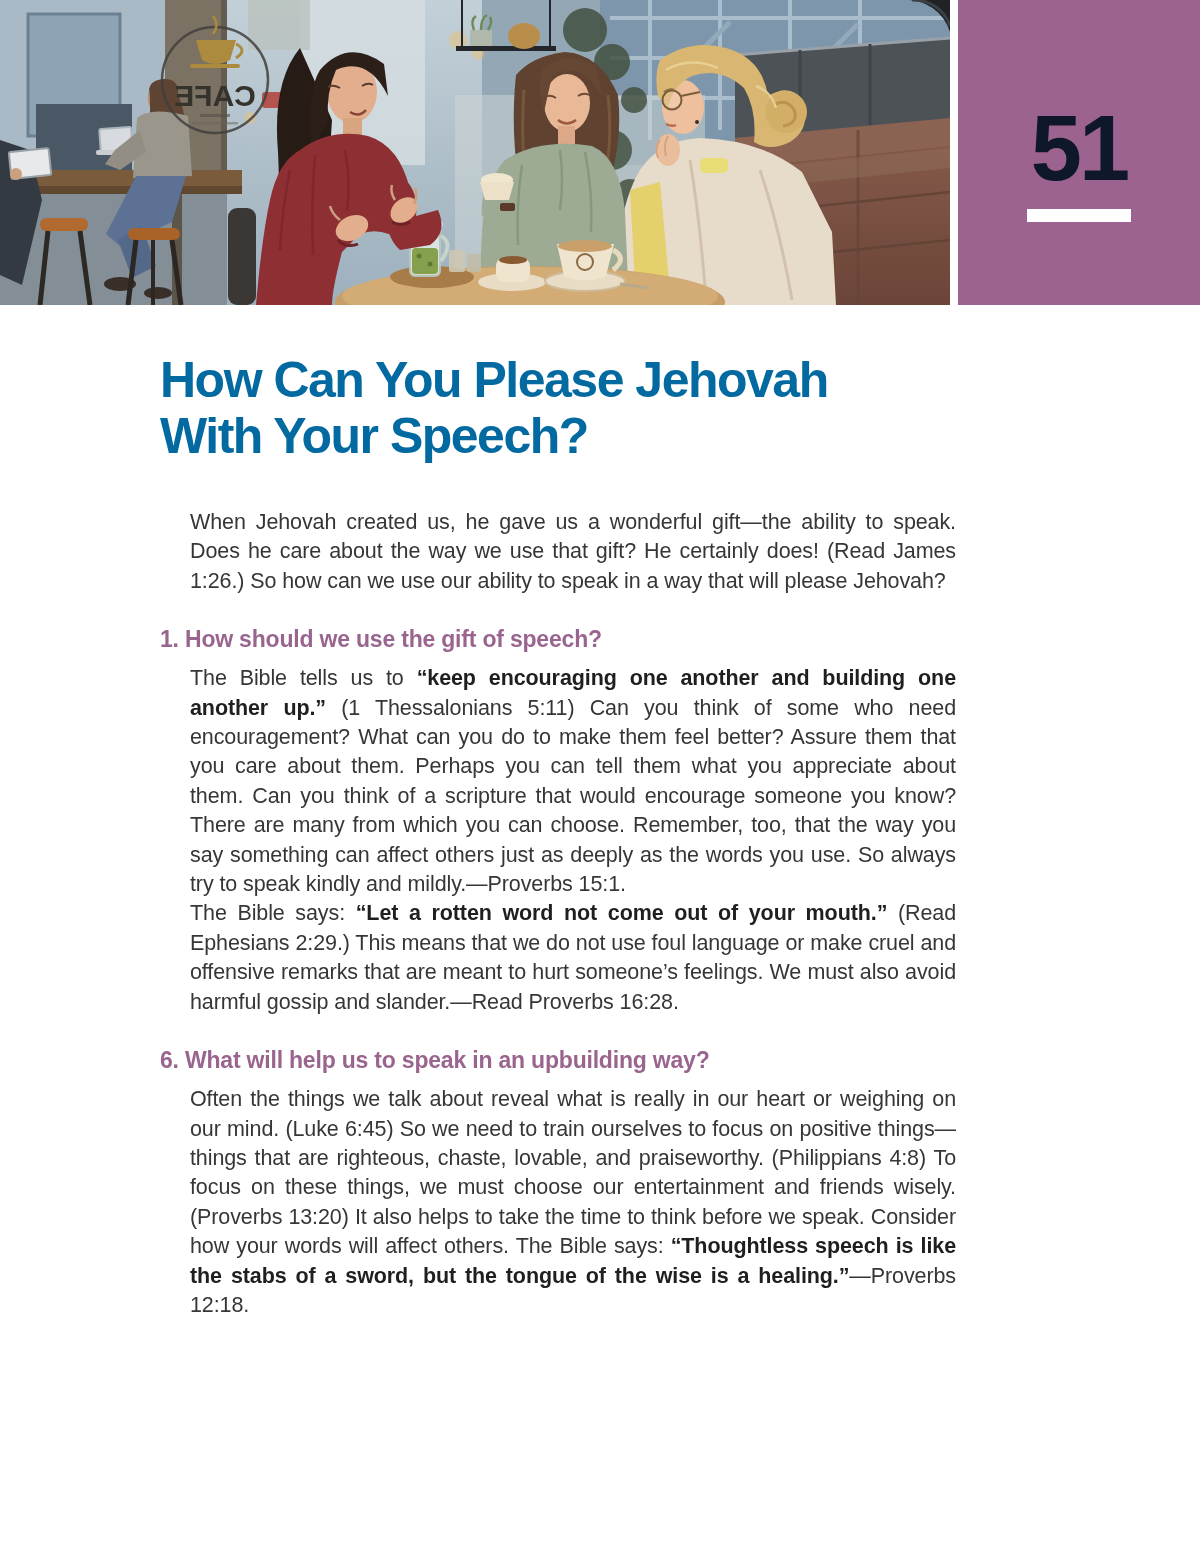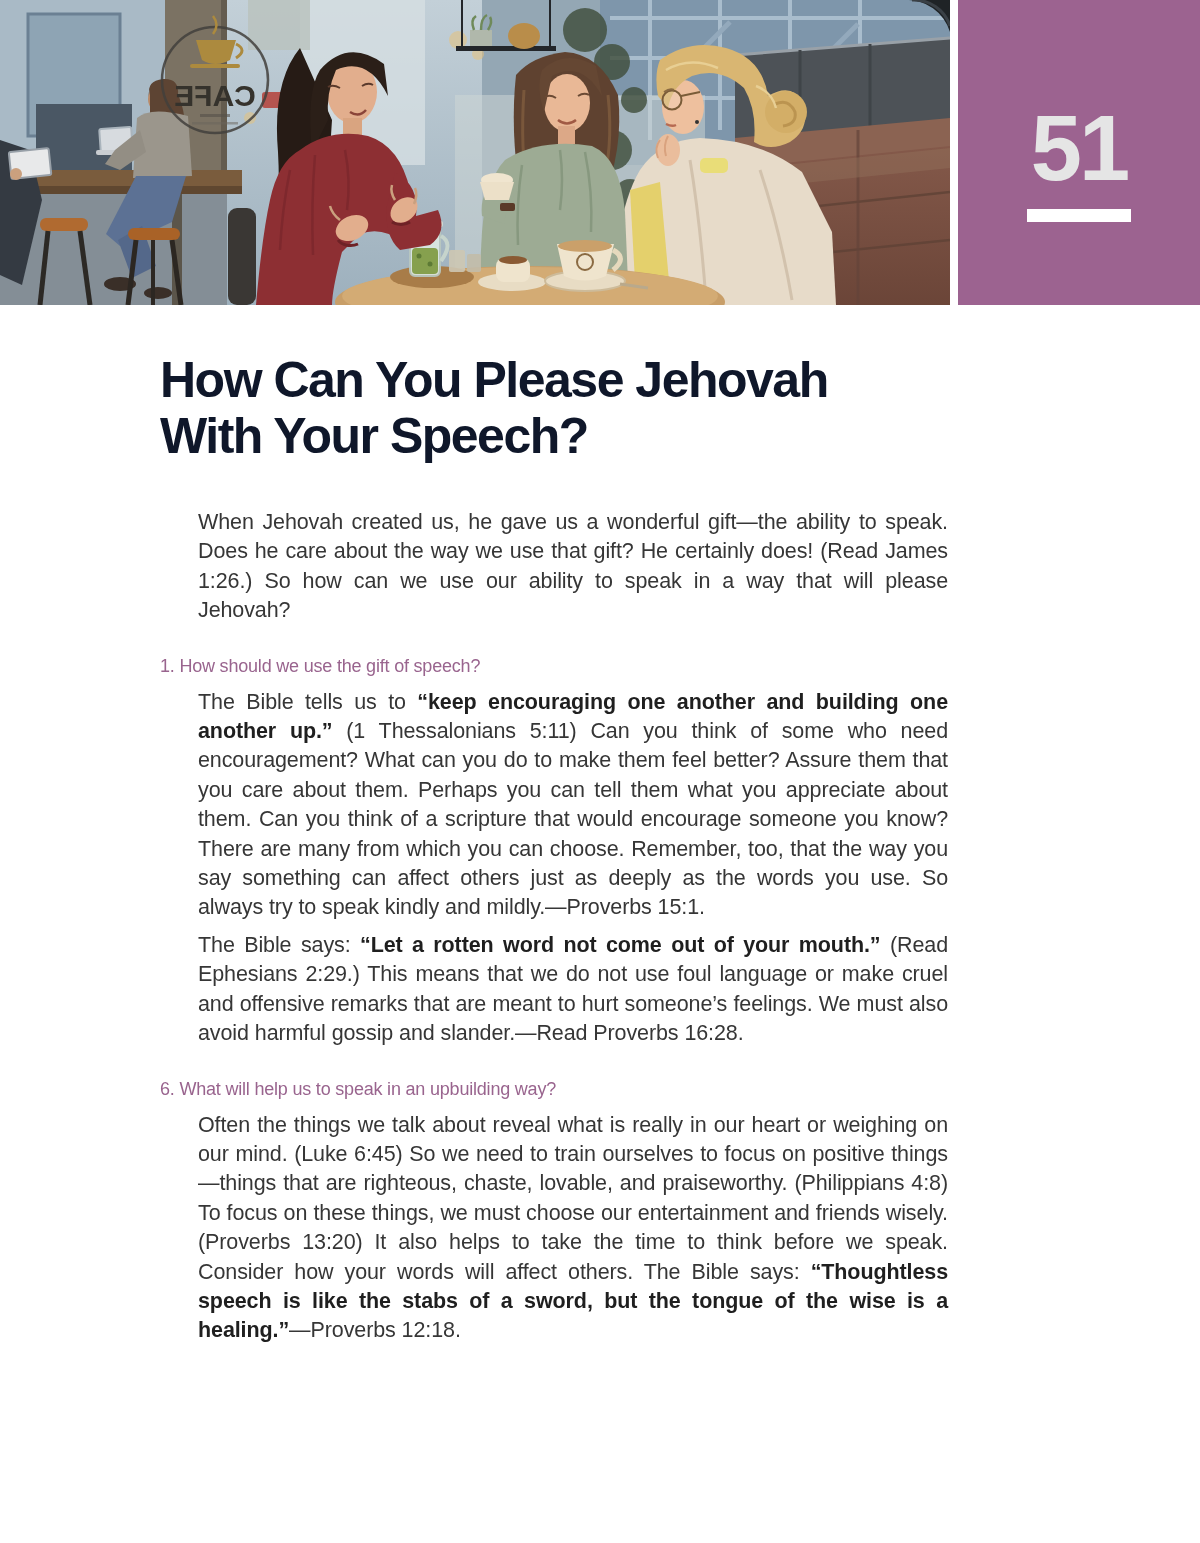--- a/index.html
+++ b/index.html
@@ -14,42 +14,42 @@
   
   .hero { display: flex; height: 305px; width: 1200px; }
   .photo-wrap { flex: 0 0 950px; width: 950px; height: 305px; overflow: hidden; }
   .photo-wrap svg { display: block; }
   .badge {
     flex: 1; margin-left: 8px;
     background: var(--accent, #9c6390);
     display: flex; flex-direction: column; align-items: center; justify-content: center;
   }
   .lesson-number {
-    font-size: 92px; font-weight: bold; color: #e5e5e5; line-height: 1;
+    font-size: 92px; font-weight: bold; color: #0f172a; line-height: 1;
     letter-spacing: -3px; margin-top: 18px;
   }
   .lesson-underline { width: 104px; height: 13px; background: #fff; margin-top: 15px; }
 
   
   .content { padding: 47px 0 0 160px; }
   .title {
     margin: 0; width: 805px;
     font-size: 50px; line-height: 56px; letter-spacing: -1.5px;
-    font-weight: bold; color: #0f172a;
+    font-weight: bold; color: #0369a1;
   }
   .title .line { display: block; }
   .body-col { margin-left: 30px; width: 766px; margin-top: 44px; }
   .par {
-    margin: 8px; font-size: 21.5px; line-height: 29.4px;
+    margin: 0; font-size: 21.5px; line-height: 29.4px;
     text-align: justify; color: #363636; letter-spacing: -0.1px;
   }
   .par .b { font-weight: bold; color: #1f1f1f; }
   .q {
     margin: 30px 0 11px -30px;
-    font-size: 18px; font-weight: normal; letter-spacing: -0.2px;
+    font-size: 23px; font-weight: bold; letter-spacing: -0.2px;
     color: var(--heading, #99648e);
   }
 </style>
 </head>
 <body>
 
 <div class="page">
 
   <header class="hero">
 

